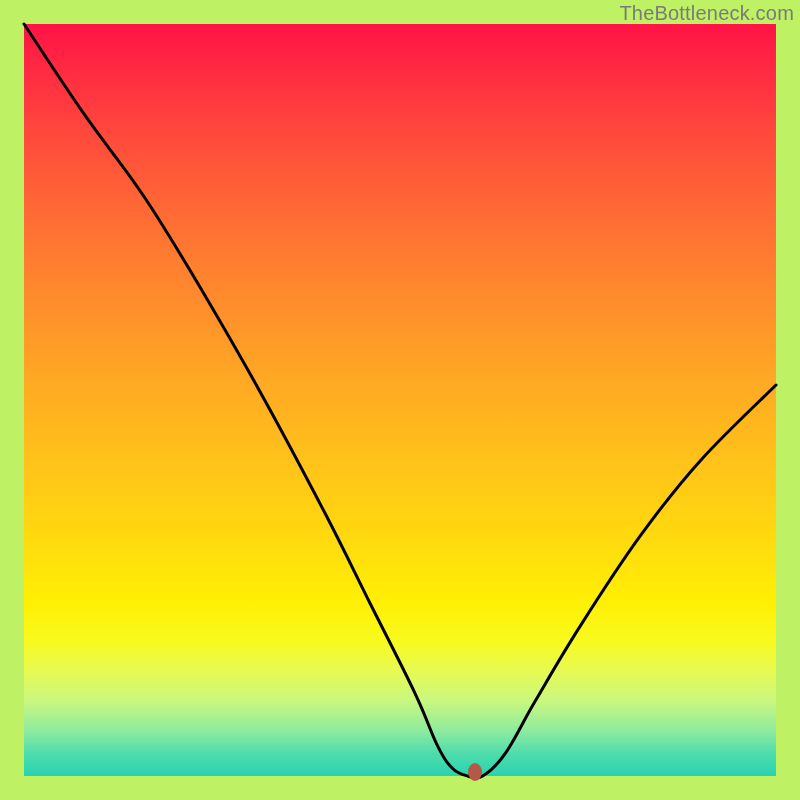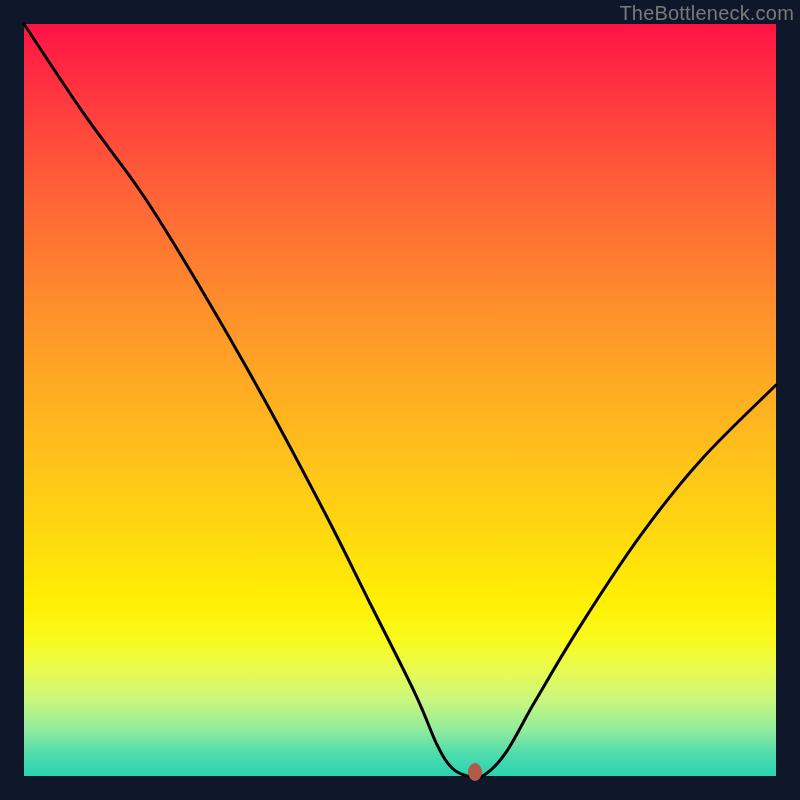--- a/index.html
+++ b/index.html
@@ -10,21 +10,21 @@
     background: #000;
     overflow: hidden;
     font-family: Arial, Helvetica, sans-serif;
   }
   .frame {
     position: absolute;
     left: 0;
     top: 0;
     width: 800px;
     height: 800px;
-    background: #0f172a;
+    background: #bef264;
   }
   .plot-area {
     position: absolute;
     left: 24px;
     top: 24px;
     width: 752px;
     height: 752px;
     
     background: linear-gradient(
       to bottom,

